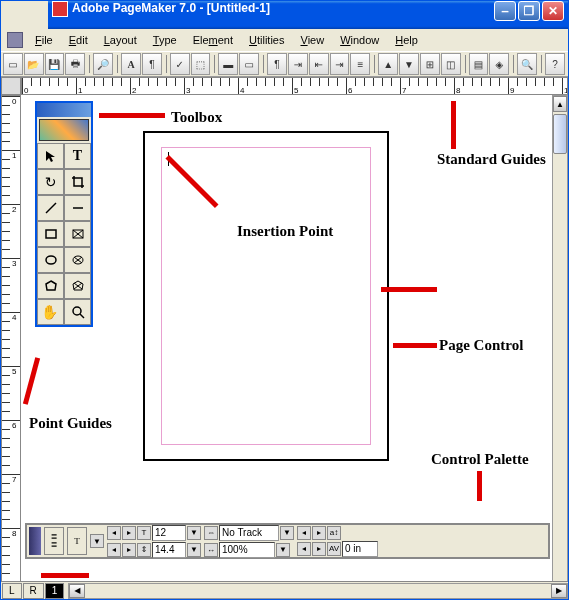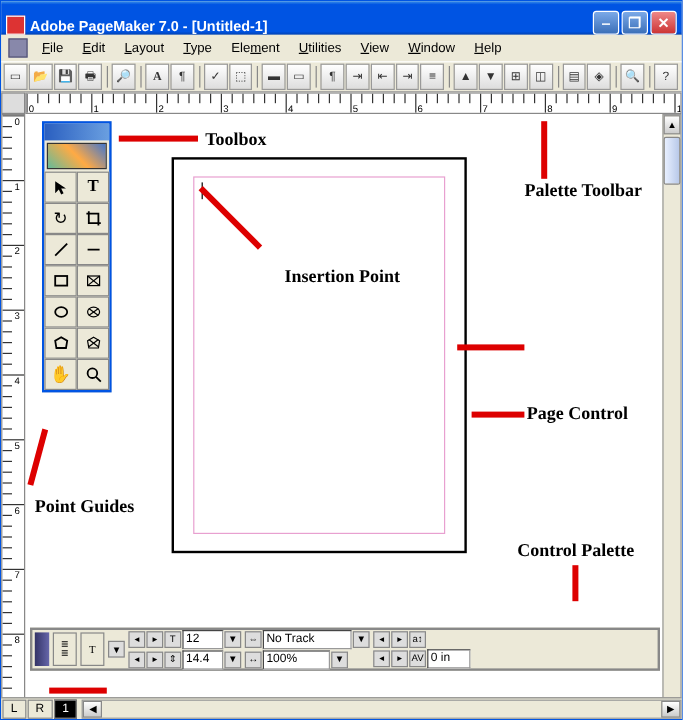--- a/index.html
+++ b/index.html
@@ -1,20 +1,20 @@
 <!DOCTYPE html>
 <html><head>
 <meta charset="utf-8">
 <style>
 * { box-sizing: border-box; margin: 0; padding: 0; }
 body { font-family: Tahoma, Arial, sans-serif; font-size: 11px; background: #fff; width: 569px; height: 600px; overflow: hidden; position: relative; }
 
 .window { width: 569px; height: 600px; border: 1px solid #0054e3; background: #ece9d8; display: flex; flex-direction: column; }
 
-.titlebar { height: 28px; background: linear-gradient(to bottom, #3b8fe8, #0054e3 10%, #0054e3 90%, #0040b0); color: #fff; display: flex; align-items: flex-end; padding: 0 4px; }
+.titlebar { height: 28px; background: linear-gradient(to bottom, #3b8fe8, #0054e3 10%, #0054e3 90%, #0040b0); color: #fff; display: flex; align-items: flex-start; padding: 0 4px; margin-left: 47px; }
 .titlebar-icon { width: 16px; height: 16px; margin-right: 4px; background: #d33; border: 1px solid #fff; }
 .titlebar-text { flex: 1; font-weight: bold; font-size: 12px; }
 .titlebar-buttons { display: flex; gap: 2px; }
 .titlebtn { width: 22px; height: 20px; background: linear-gradient(to bottom, #7ba9e8, #3b6fb8); border: 1px solid #fff; border-radius: 3px; color: #fff; font-weight: bold; display: flex; align-items: center; justify-content: center; cursor: pointer; font-size: 12px; }
 .titlebtn.close { background: linear-gradient(to bottom, #e88, #c33); }
 
 .menubar { height: 22px; background: #ece9d8; display: flex; align-items: center; padding: 0 6px; font-size: 11px; }
 .menubar span { padding: 2px 8px; cursor: pointer; }
 .menubar span u { text-decoration: underline; }
 .menu-icon { width: 16px; height: 16px; background: #88a; border: 1px solid #557; margin-right: 4px; }
@@ -392,21 +392,21 @@
 
       <div class="page-shadow">
         <div class="margin">
           <div class="cursor-mark"></div>
         </div>
       </div>
 
       <div class="annot" style="top:14px; left:150px">Toolbox</div>
       <div class="red-line h" style="top:18px; left:78px; width:66px"></div>
 
-      <div class="annot" style="top:56px; left:416px">Palette Toolbar</div>
+      <div class="annot" style="top:56px; left:416px">Standard Guides</div>
       <div class="red-line" style="top:6px; left:430px; width:5px; height:48px"></div>
 
       <div class="annot" style="top:128px; left:216px">Insertion Point</div>
       <div class="red-line" style="top:60px; left:148px; width:70px; height:5px; transform:rotate(45deg); transform-origin:left top"></div>
 
       <div class="red-line h" style="top:192px; left:360px; width:56px"></div>
 
       <div class="annot" style="top:242px; left:418px">Page Control</div>
       <div class="red-line h" style="top:248px; left:372px; width:44px"></div>
 
@@ -437,21 +437,21 @@
           <div class="cp-labelbtn">◂</div>
           <div class="cp-labelbtn">▸</div>
           <div class="cp-labelbtn">⇕</div>
           <input class="cp-field" style="width: 34px;" value="14.4">
           <div class="cp-labelbtn">▼</div>
         </div>
       </div>
       <div class="cp-stack">
         <div class="cp-row">
           <div class="cp-labelbtn">⇔</div>
-          <input class="cp-field" style="width: 74px;" value="No Track">
+          <input class="cp-field" style="width: 60px;" value="No Track">
           <div class="cp-labelbtn">▼</div>
         </div>
         <div class="cp-row">
           <div class="cp-labelbtn">↔</div>
           <input class="cp-field" style="width: 56px;" value="100%">
           <div class="cp-labelbtn">▼</div>
         </div>
       </div>
       <div class="cp-stack">
         <div class="cp-row">

